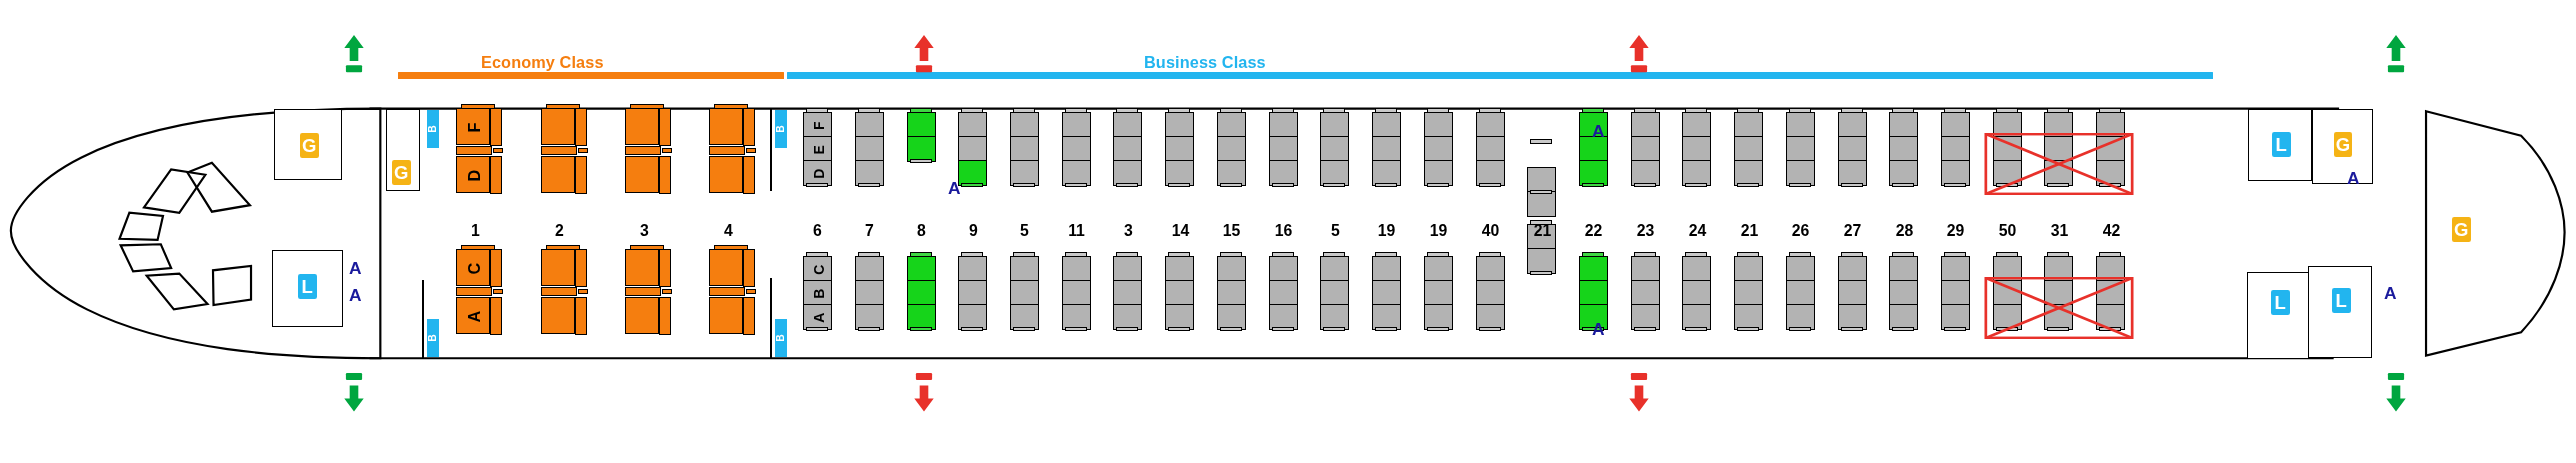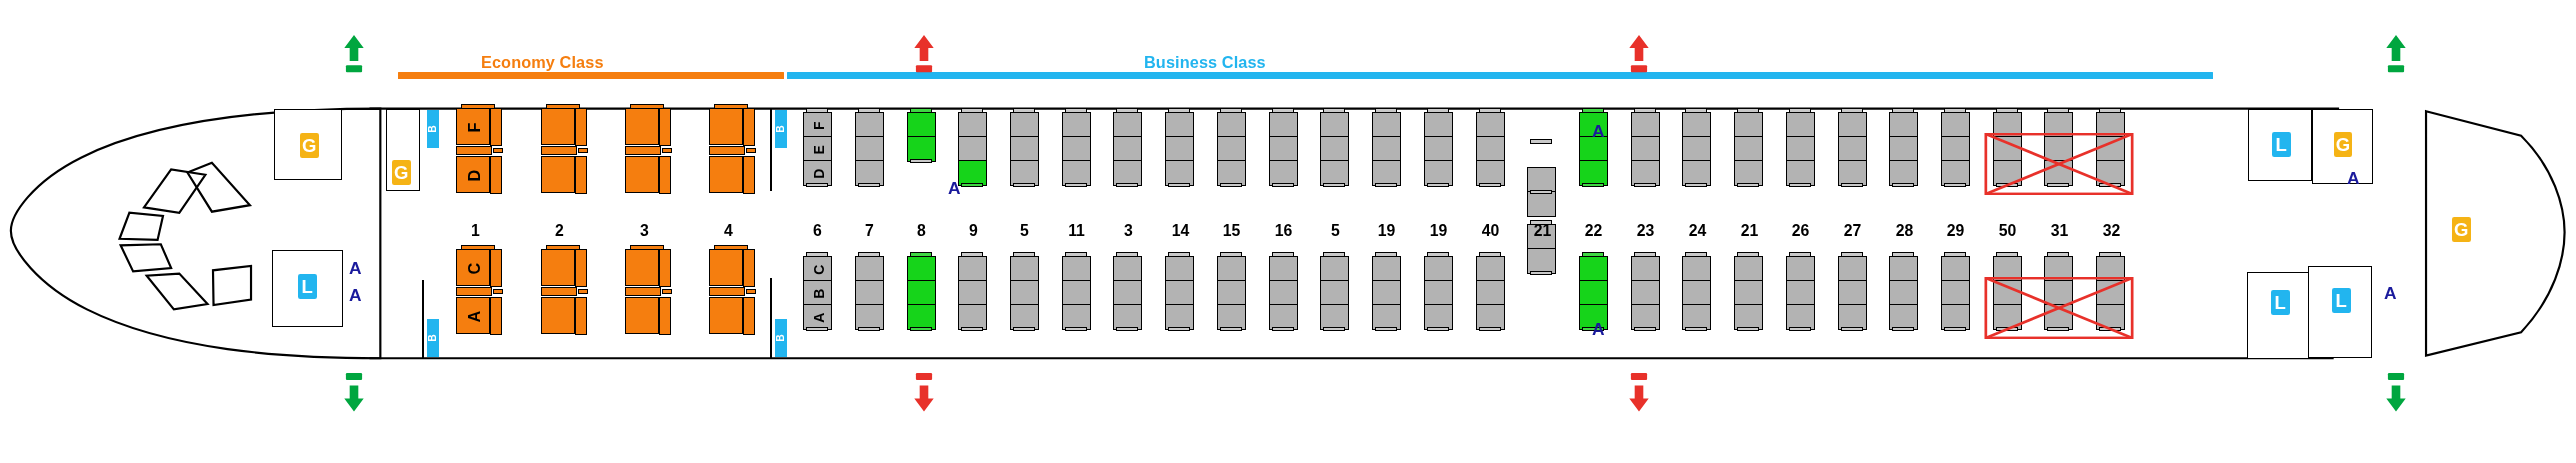--- a/index.html
+++ b/index.html
@@ -666,21 +666,21 @@
         <div class="eseat" style="position: absolute; top: 48px;"></div>
         <div class="headrest" style="top: 71px;"></div>
       </div>
       <div class="ecol" style="left: 2096px; top: 256px;">
         <div class="headrest" style="top: -3.8px;"></div>
         <div class="eseat" style="position: absolute; top: 0px;"></div>
         <div class="eseat" style="position: absolute; top: 24px;"></div>
         <div class="eseat" style="position: absolute; top: 48px;"></div>
         <div class="headrest" style="top: 71px;"></div>
       </div>
-      <div class="rownum" style="left: 2095px; top: 222px;">32</div>
+      <div class="rownum" style="left: 2095px; top: 222px;">42</div>
       <div class="xbox" style="left: 1984px; top: 133px;"><svg width="150" height="62" viewBox="0 0 275.4000000000001 115">
           <rect x="2" y="2" width="271.4000000000001" height="111" fill="none" stroke="#e8312a" stroke-width="5"></rect>
           <line x1="2" y1="2" x2="273.4000000000001" y2="113" stroke="#e8312a" stroke-width="5"></line>
           <line x1="273.4000000000001" y1="2" x2="2" y2="113" stroke="#e8312a" stroke-width="5"></line>
         </svg></div>
       <div class="xbox" style="left: 1984px; top: 277px;"><svg width="150" height="62" viewBox="0 0 275.4000000000001 115">
           <rect x="2" y="2" width="271.4000000000001" height="111" fill="none" stroke="#e8312a" stroke-width="5"></rect>
           <line x1="2" y1="2" x2="273.4000000000001" y2="113" stroke="#e8312a" stroke-width="5"></line>
           <line x1="273.4000000000001" y1="2" x2="2" y2="113" stroke="#e8312a" stroke-width="5"></line>
         </svg></div>

